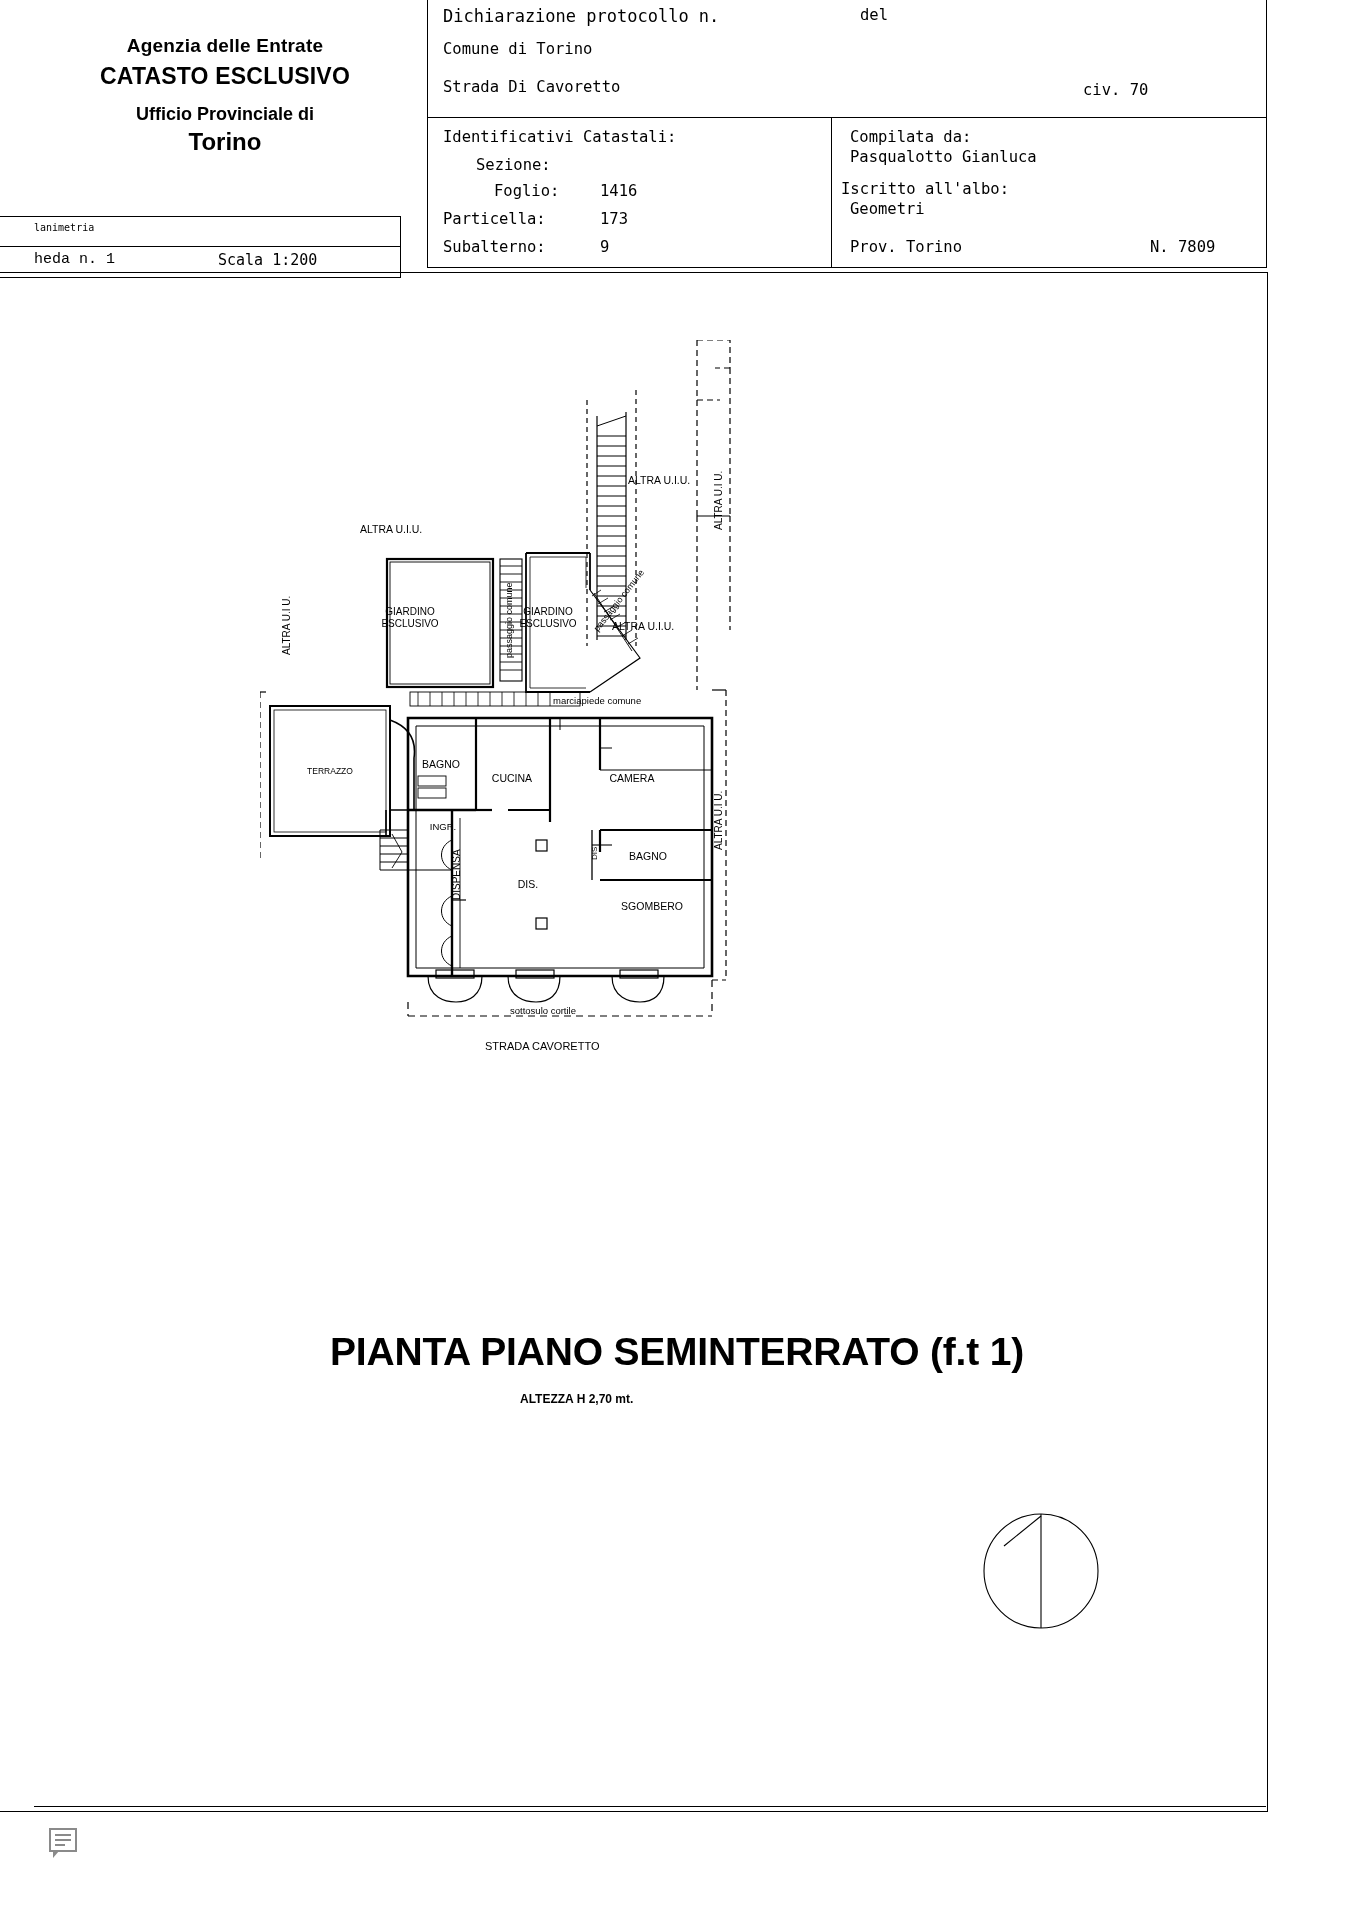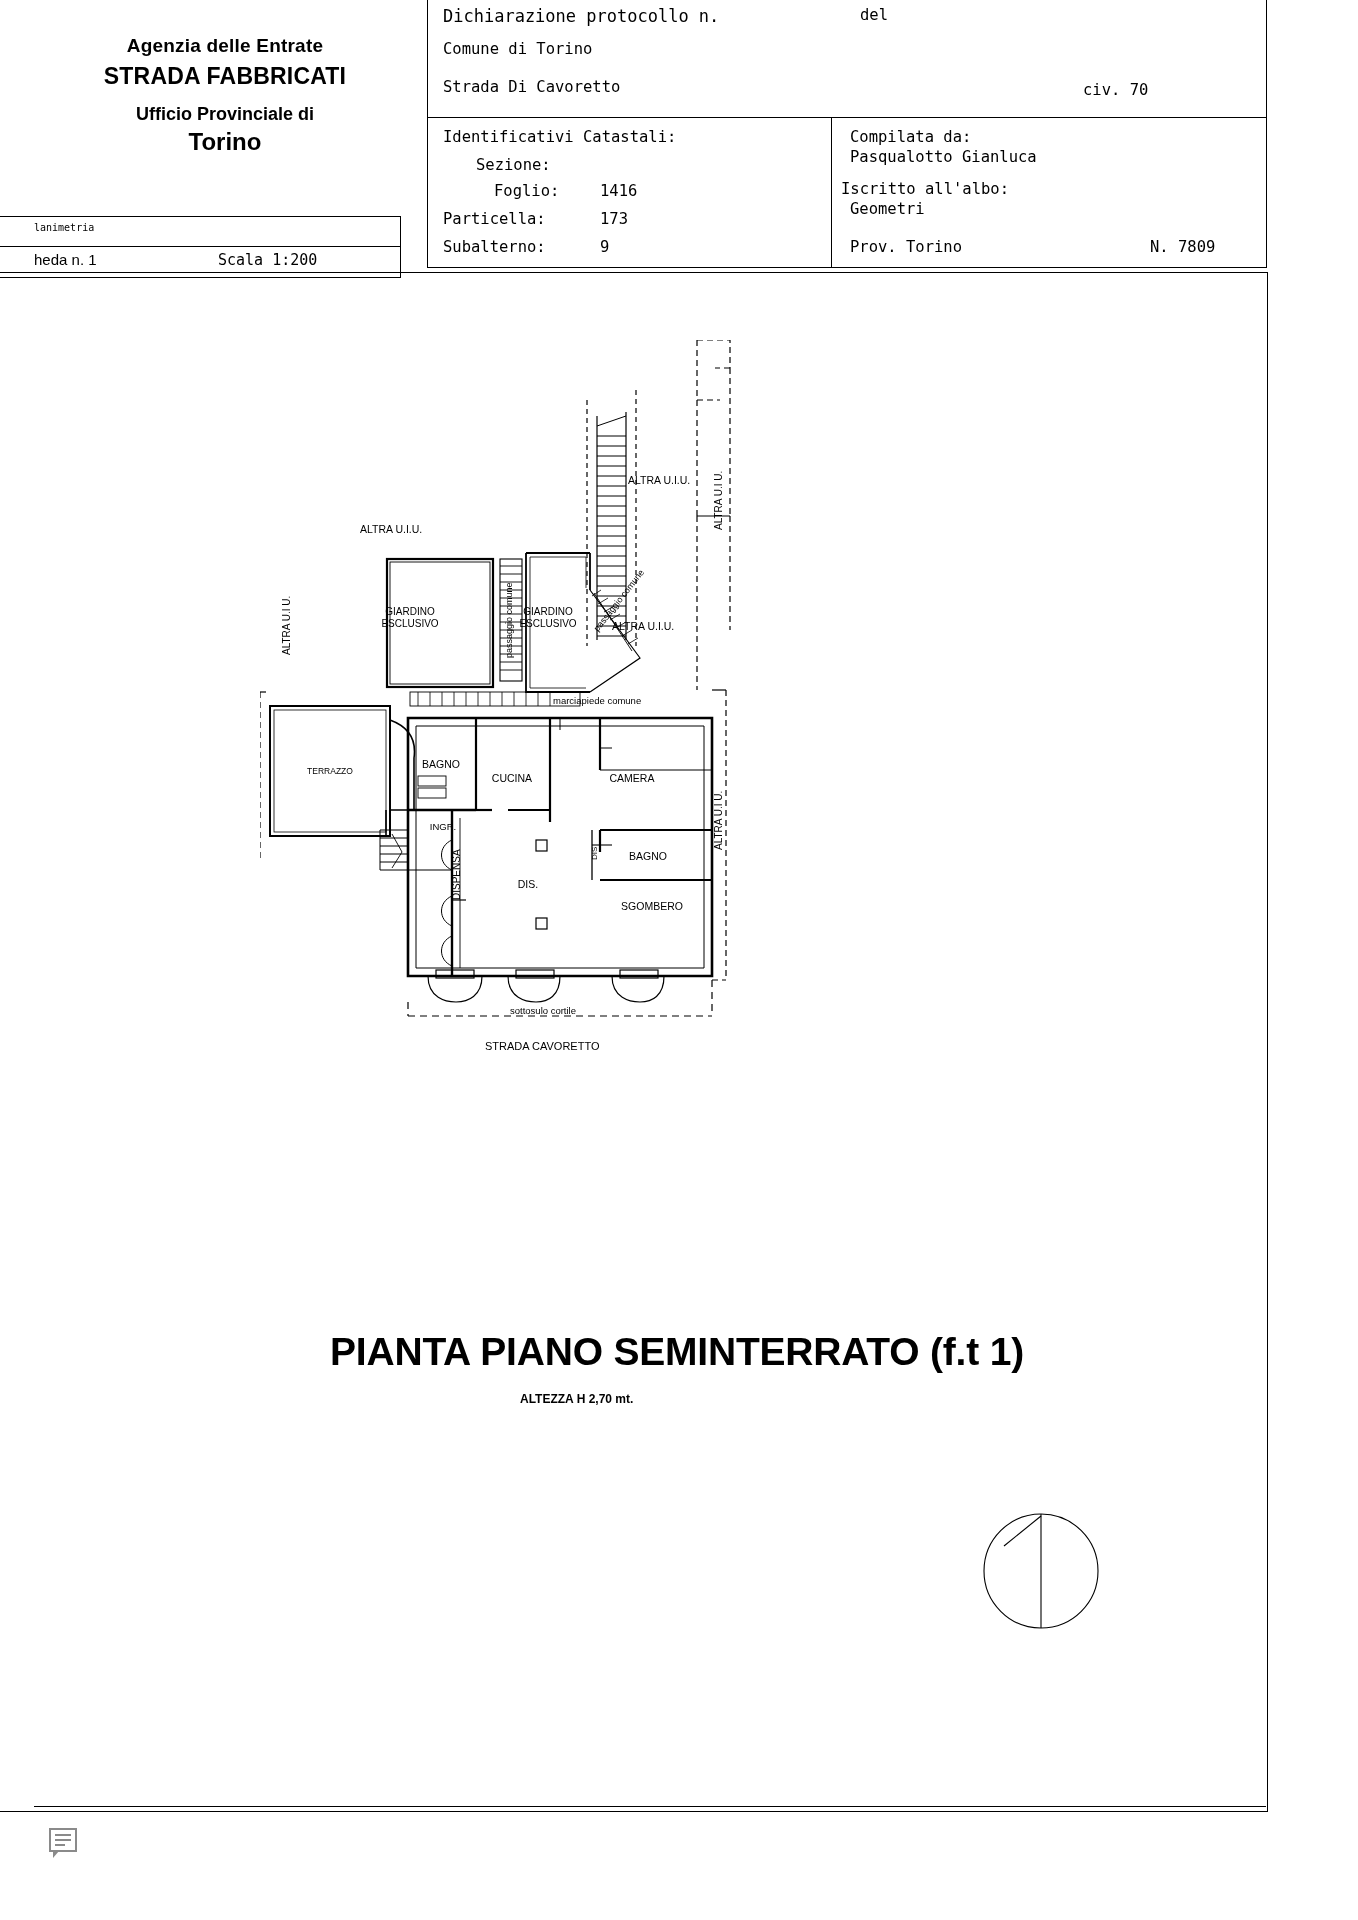--- a/index.html
+++ b/index.html
@@ -57,21 +57,21 @@
     position: absolute;
     left: 0; right: 0;
     top: 29px;
     height: 0;
     border-top: 1.4px solid #000;
   }
   .plan-box .pb-scheda {
     position: absolute;
     left: 44px;
     top: 34px;
-    font-family: Liberation Sans, sans-serif;
+    font-family: Liberation Mono, monospace;
     font-size: 15px;
   }
   .plan-box .pb-scala {
     position: absolute;
     left: 228px;
     top: 34px;
     font-family: "DejaVu Sans Mono", monospace;
     font-size: 15px;
   }
 
@@ -188,21 +188,21 @@
   }
   .plan svg { display: block; }
 </style>
 </head>
 <body>
 
 <div class="page">
 
   <div class="agency">
     <div class="l1">Agenzia delle Entrate</div>
-    <div class="l2">STRADA FABBRICATI</div>
+    <div class="l2">CATASTO ESCLUSIVO</div>
     <div class="l3">Ufficio Provinciale di</div>
     <div class="l4">Torino</div>
   </div>
 
   <div class="plan-box">
     <div class="pb-label">lanimetria</div>
     <div class="pb-div"></div>
     <div class="pb-scheda">heda n. 1</div>
     <div class="pb-scala">Scala 1:200</div>
   </div>

